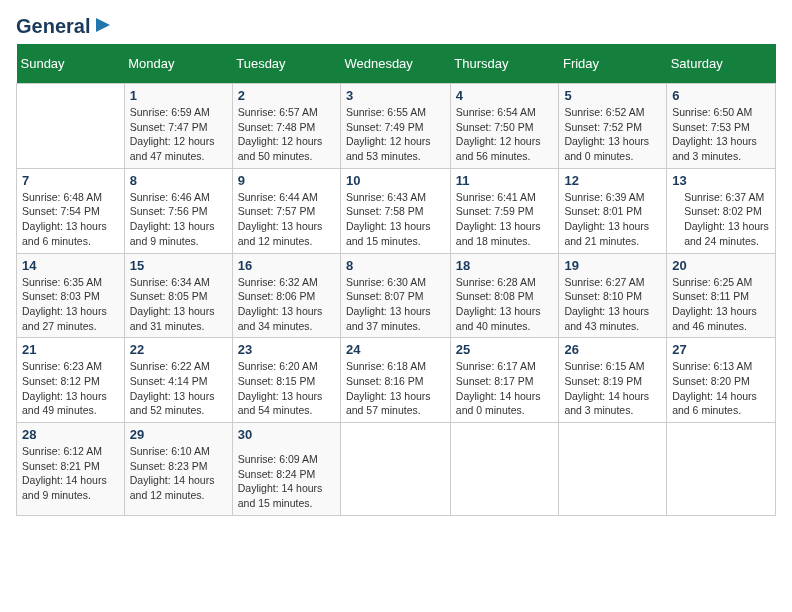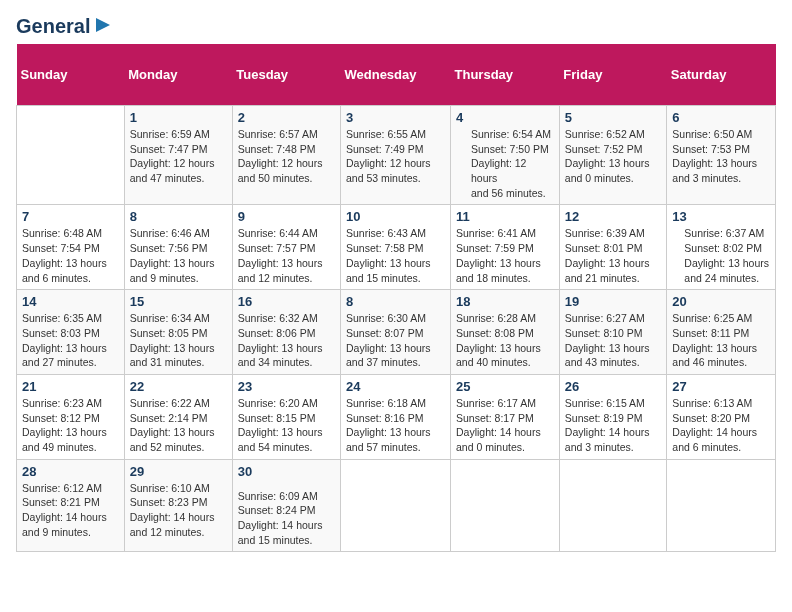--- a/index.html
+++ b/index.html
@@ -39,26 +39,26 @@
       font-size: 18px;
       color: #555;
       font-weight: normal;
     }
     table {
       width: 100%;
       border-collapse: collapse;
       font-size: 11px;
     }
     thead tr th {
-      background: #be185d;
+      background: #15803d;
       color: #fff;
-      padding: 23px 4px;
+      padding: 12px 4px;
       text-align: left;
       font-size: 13px;
-      font-weight: bold;
+      font-weight: normal;
     }
     tbody tr td {
       border: 1px solid #ccc;
       vertical-align: top;
       padding: 4px 5px;
       width: 113px;
       min-height: 80px;
       background: #fff;
     }
     tbody tr:nth-child(odd) td {
@@ -130,21 +130,21 @@
         </td>
         <td>
           <span class="day-num">3</span>
           <div class="day-info" style="white-space: pre-line;">Sunrise: 6:55 AM
 Sunset: 7:49 PM
 Daylight: 12 hours
 and 53 minutes.</div>
         </td>
         <td>
           <span class="day-num">4</span>
-          <div class="day-info" style="white-space: pre-line; margin-left: 15px;">Sunrise: 6:54 AM
+          <div class="day-info" style="white-space: pre-line;">Sunrise: 6:54 AM
 Sunset: 7:50 PM
 Daylight: 12 hours
 and 56 minutes.</div>
         </td>
         <td>
           <span class="day-num">5</span>
           <div class="day-info" style="white-space: pre-line;">Sunrise: 6:52 AM
 Sunset: 7:52 PM
 Daylight: 13 hours
 and 0 minutes.</div>
@@ -263,21 +263,21 @@
         <td>
           <span class="day-num">21</span>
           <div class="day-info" style="white-space: pre-line;">Sunrise: 6:23 AM
 Sunset: 8:12 PM
 Daylight: 13 hours
 and 49 minutes.</div>
         </td>
         <td>
           <span class="day-num">22</span>
           <div class="day-info" style="white-space: pre-line;">Sunrise: 6:22 AM
-Sunset: 2:14 PM
+Sunset: 4:14 PM
 Daylight: 13 hours
 and 52 minutes.</div>
         </td>
         <td>
           <span class="day-num">23</span>
           <div class="day-info" style="white-space: pre-line;">Sunrise: 6:20 AM
 Sunset: 8:15 PM
 Daylight: 13 hours
 and 54 minutes.</div>
         </td>

